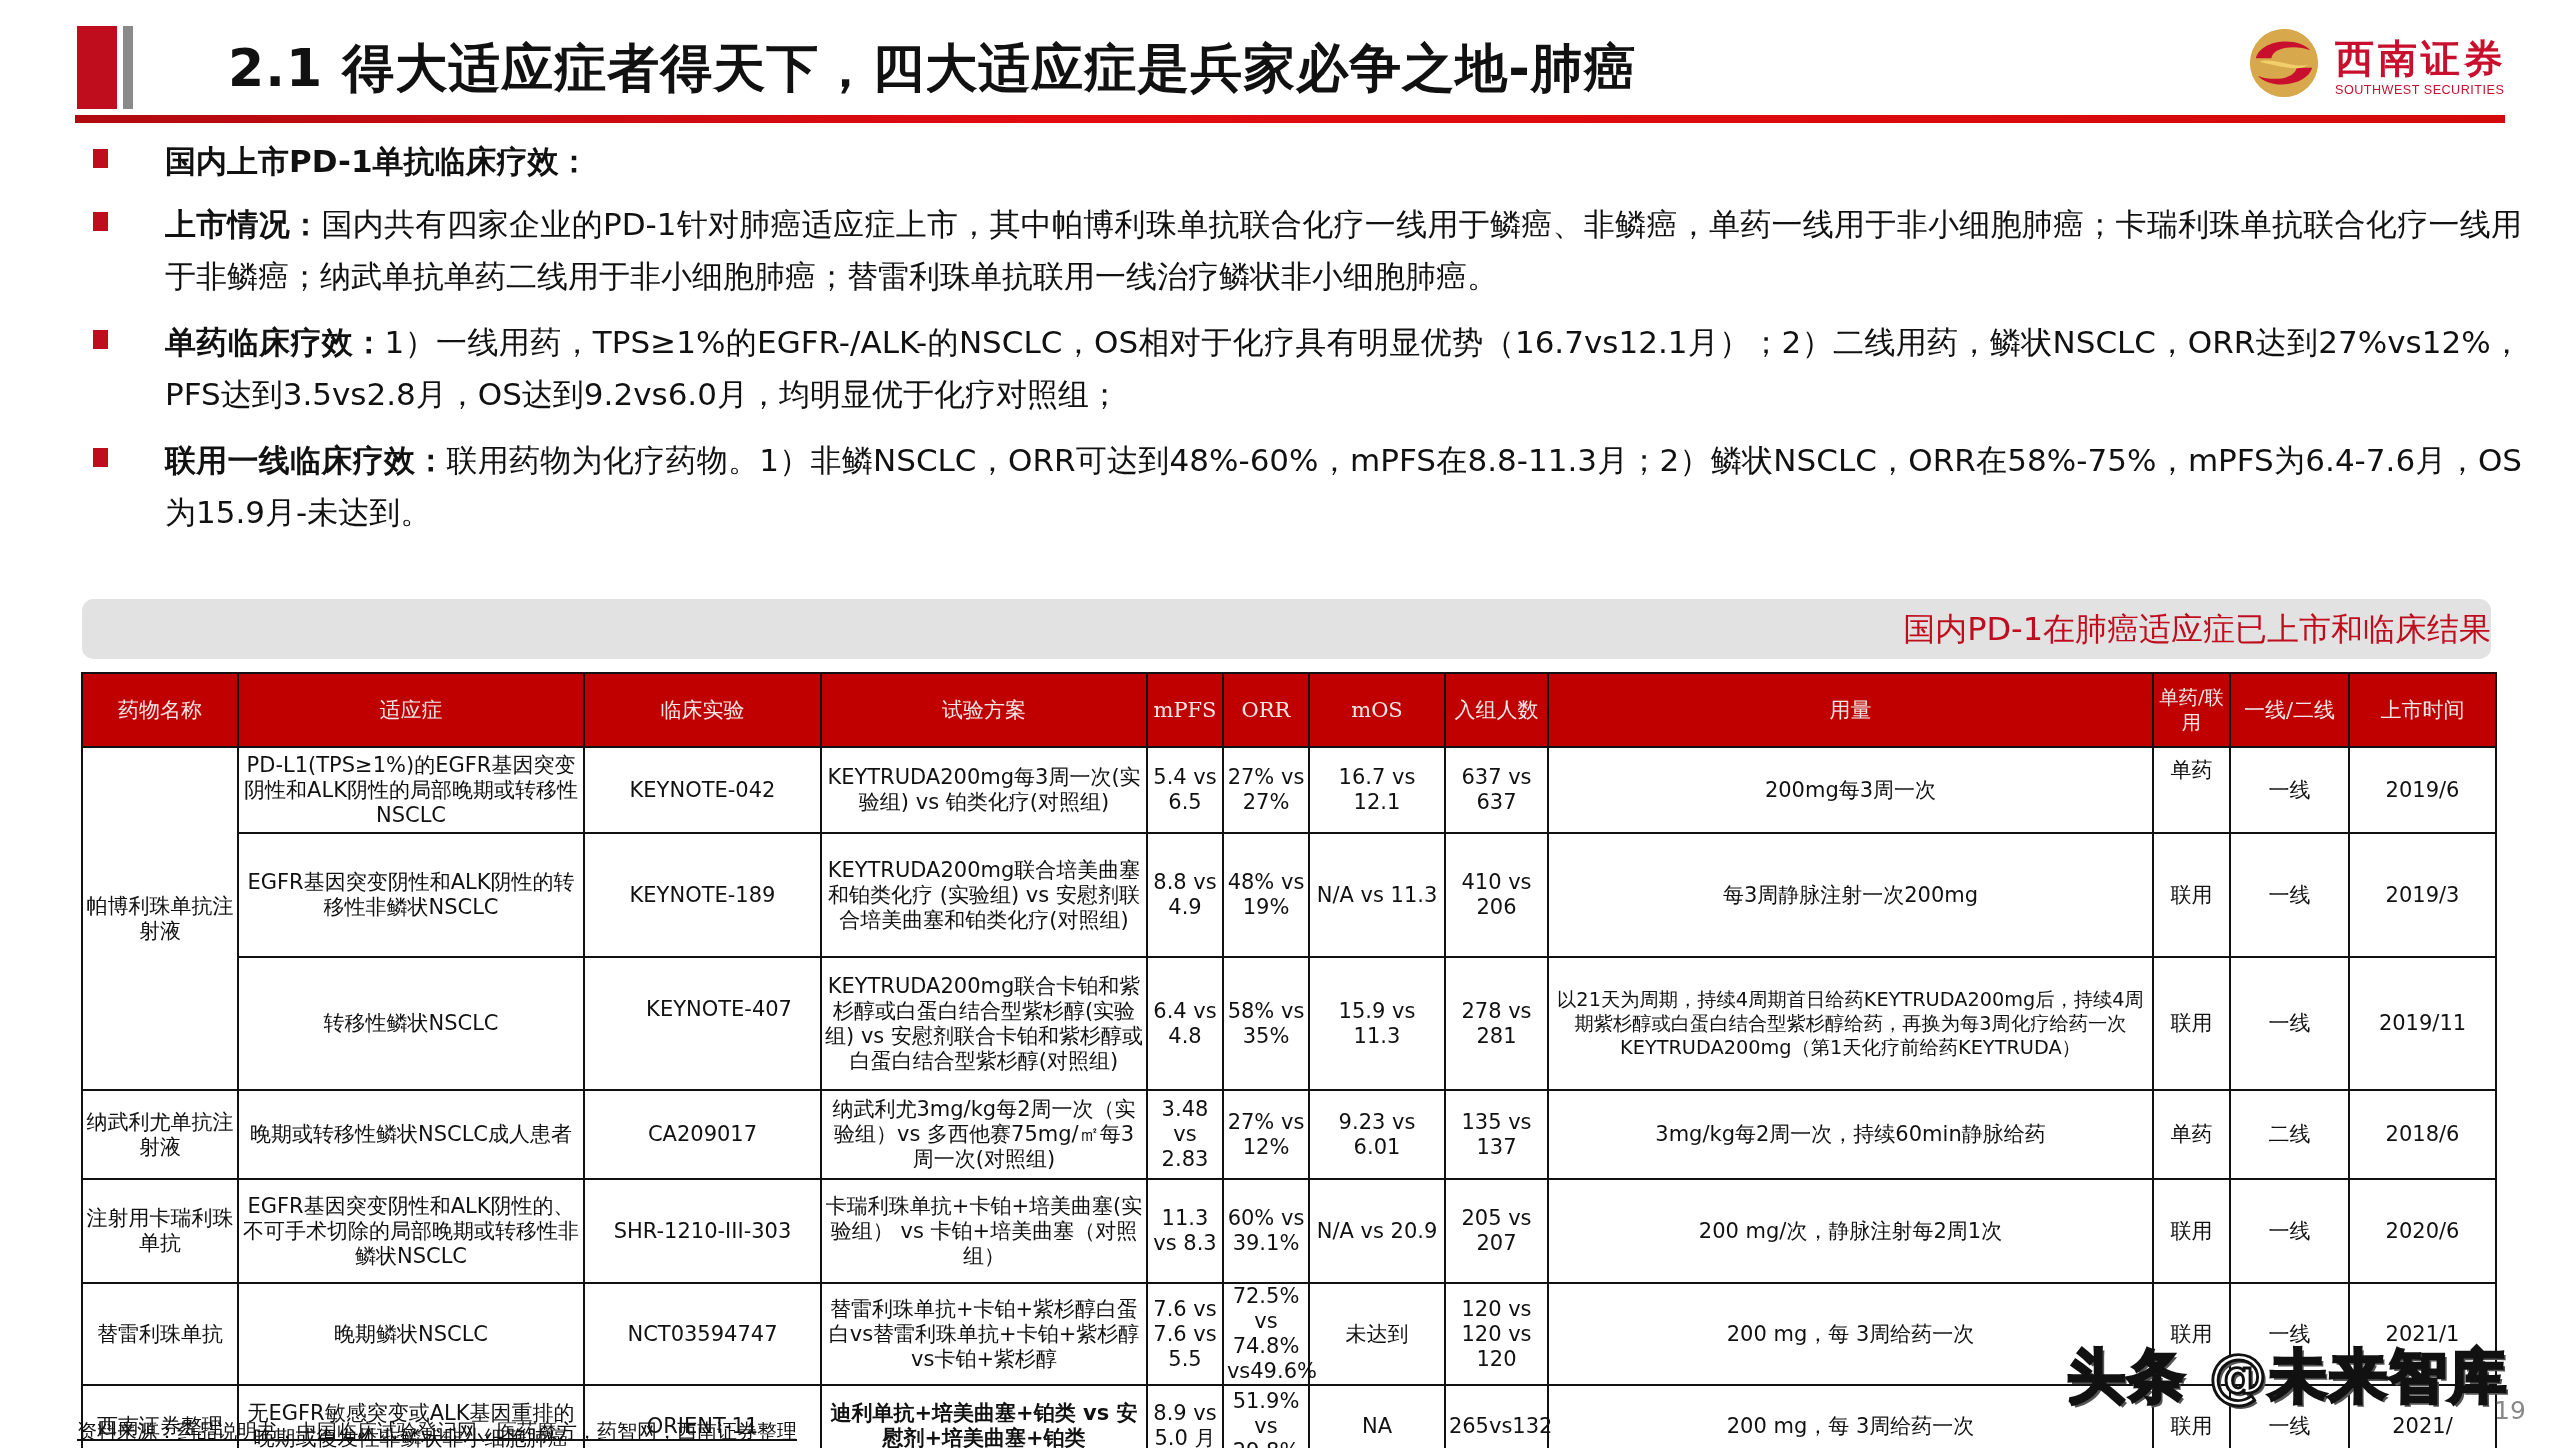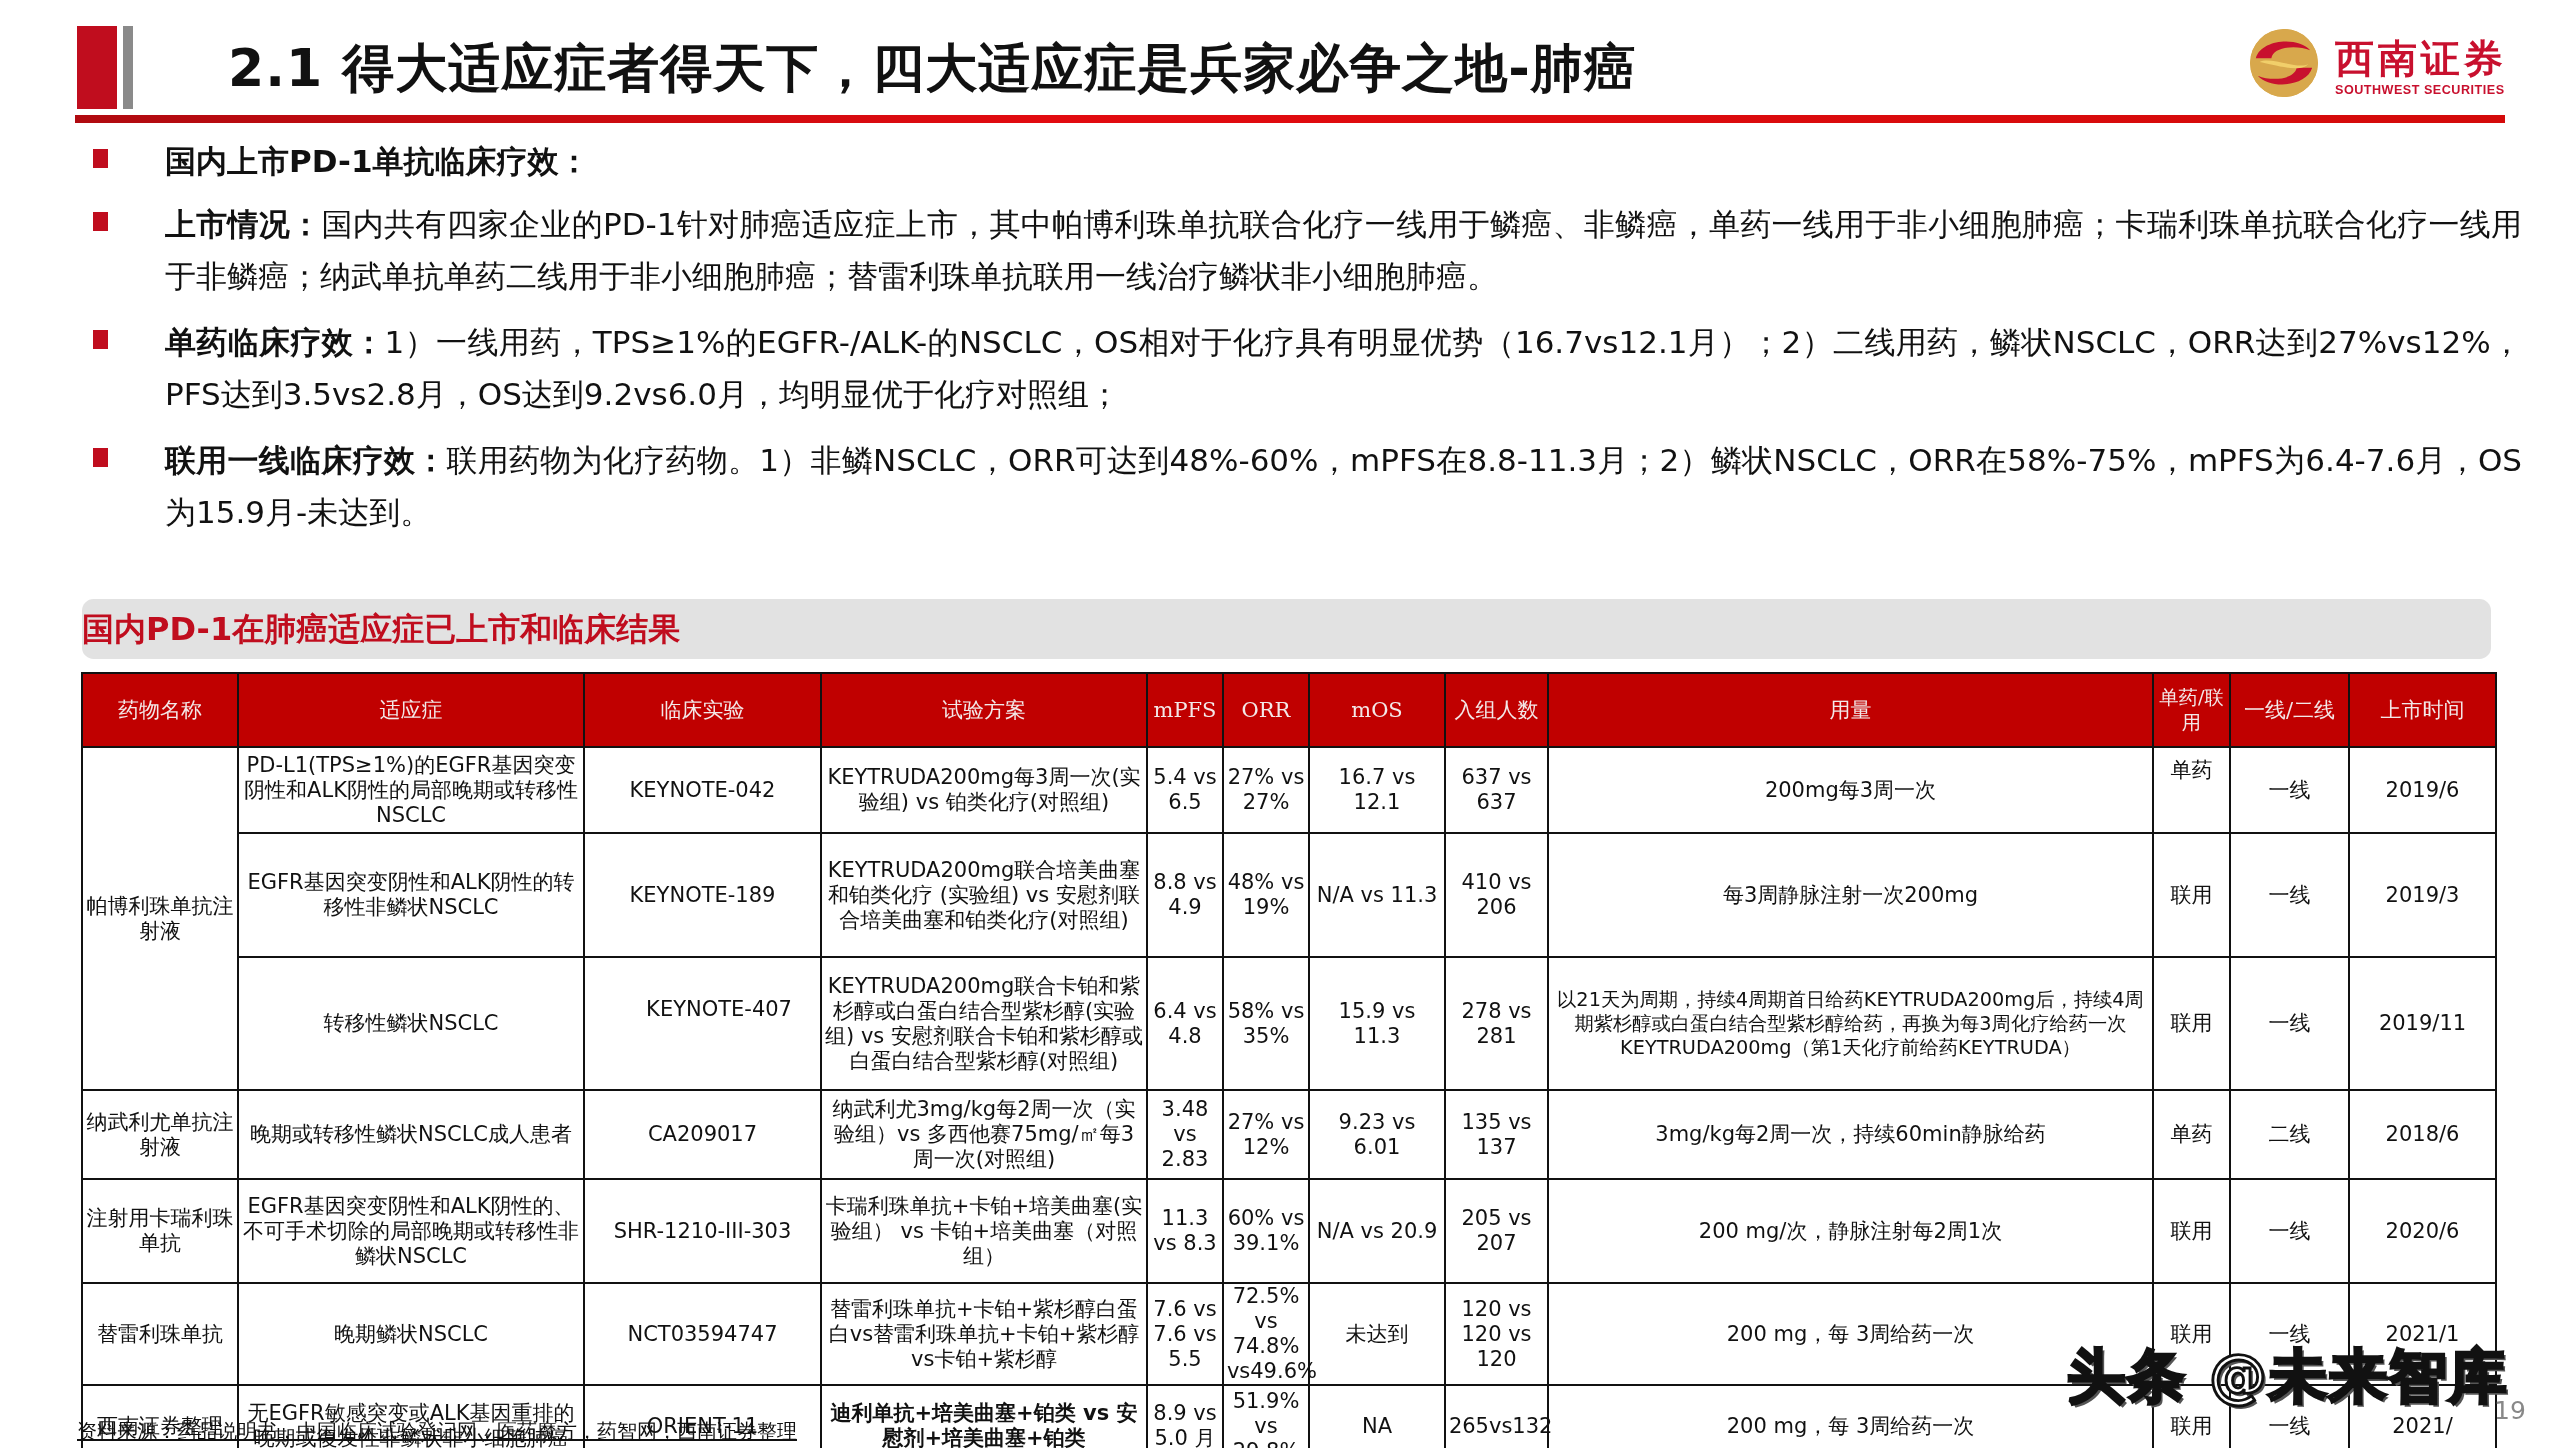--- a/index.html
+++ b/index.html
@@ -7,30 +7,30 @@
   body { position: relative; font-family: "DejaVu Sans", "Liberation Sans", sans-serif; color: #000; }
 
   .title-block-red { position: absolute; left: 77px; top: 26px; width: 40px; height: 83px; background: #c00d1e; }
   .title-block-gray { position: absolute; left: 123px; top: 26px; width: 9.7px; height: 83px; background: #8a8a8a; }
   .page-title { position: absolute; left: 228px; top: 33px; font-size: 52px; font-weight: bold; letter-spacing: 1px; line-height: 70px; color: #111; font-family: "DejaVu Sans", sans-serif; }
   .title-rule { position: absolute; left: 75px; top: 115px; width: 2430px; height: 7.7px; background: linear-gradient(to right, #b00a10, #e20b10 40%, #d40a0a); }
 
   .logo { position: absolute; left: 2250px; top: 27px; width: 261px; height: 77px; }
   .logo-circle { position: absolute; left: 0; top: 1.9px; width: 68px; height: 68px; border-radius: 50%; background: #d9a94a; overflow: hidden; }
   .logo-zh { position: absolute; left: 85px; top: 9.7px; font-size: 39px; color: #c8102e; font-weight: bold; font-family: "DejaVu Serif", serif; letter-spacing: 3.9px; line-height: 42px; }
-  .logo-en { position: absolute; left: 85px; top: 56px; font-size: 12.6px; color: #c8102e; font-weight: bold; letter-spacing: 0.5px; font-family: "Liberation Sans", sans-serif; }
+  .logo-en { position: absolute; left: 85px; top: 56px; font-size: 12.6px; color: #c8102e; font-weight: normal; letter-spacing: 0.5px; font-family: "Liberation Sans", sans-serif; }
 
   .bullets { position: absolute; left: 93px; top: 135px; width: 2434px; }
   .bullet { position: absolute; left: 0; width: 2434px; }
   .bullet-mark { position: absolute; left: 0; top: 13.5px; width: 14.5px; height: 19.3px; background: #c00d1e; }
   .bullet-text { position: absolute; left: 72px; top: 0; width: 2357px; font-size: 31px; line-height: 52px; color: #111; text-align: justify; }
   .bullet-text b { font-weight: bold; }
 
   .table-banner { position: absolute; left: 82px; top: 599px; width: 2409px; height: 60px; background: #e2e2e2; border-radius: 11.6px; }
-  .table-banner-title { position: absolute; left: 0; top: 0; width: 100%; text-align: left; font-size: 32px; font-weight: bold; color: #c00d1e; line-height: 60px; }
+  .table-banner-title { position: absolute; left: 0; top: 0; width: 100%; text-align: right; font-size: 32px; font-weight: normal; color: #c00d1e; line-height: 60px; }
 
   table.data { position: absolute; left: 81px; top: 672px; width: 2413px; border-collapse: collapse; table-layout: fixed; }
   table.data th, table.data td { border: 2.9px solid #111; text-align: center; vertical-align: middle; }
   table.data th { background: #c00000; color: #f3e8e8; font-weight: normal; font-size: 21px; height: 74px; font-family: "DejaVu Serif", serif; line-height: 29px; }
   table.data td { font-size: 21px; line-height: 25px; color: #111; padding: 0 2.9px; font-family: "DejaVu Sans", sans-serif; }
   td.serif { font-family: "DejaVu Serif", serif; }
   td.num { font-family: "Liberation Sans", sans-serif; font-size: 23px; line-height: 27px; }
 
   .source { position: absolute; left: 77px; top: 1419px; font-size: 20px; color: #111; text-decoration: underline; line-height: 25px; white-space: nowrap; }
   .watermark { position: absolute; left: 2067px; top: 1338px; font-size: 58px; color: #fff; font-weight: bold; line-height: 77px; -webkit-text-stroke: 2.9px #111; text-shadow: 2.9px 2.9px 0 #555; letter-spacing: 1.9px; white-space: nowrap; }

